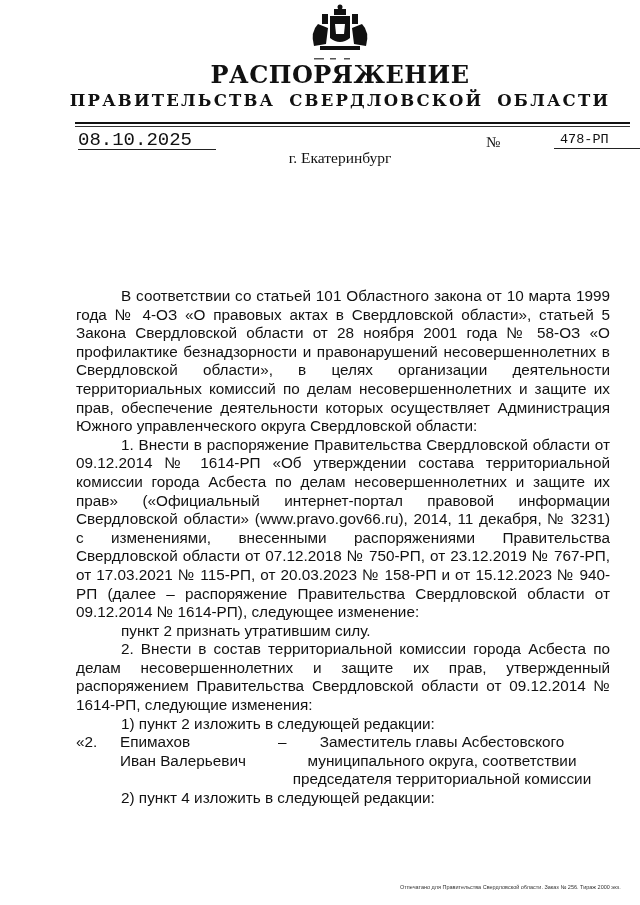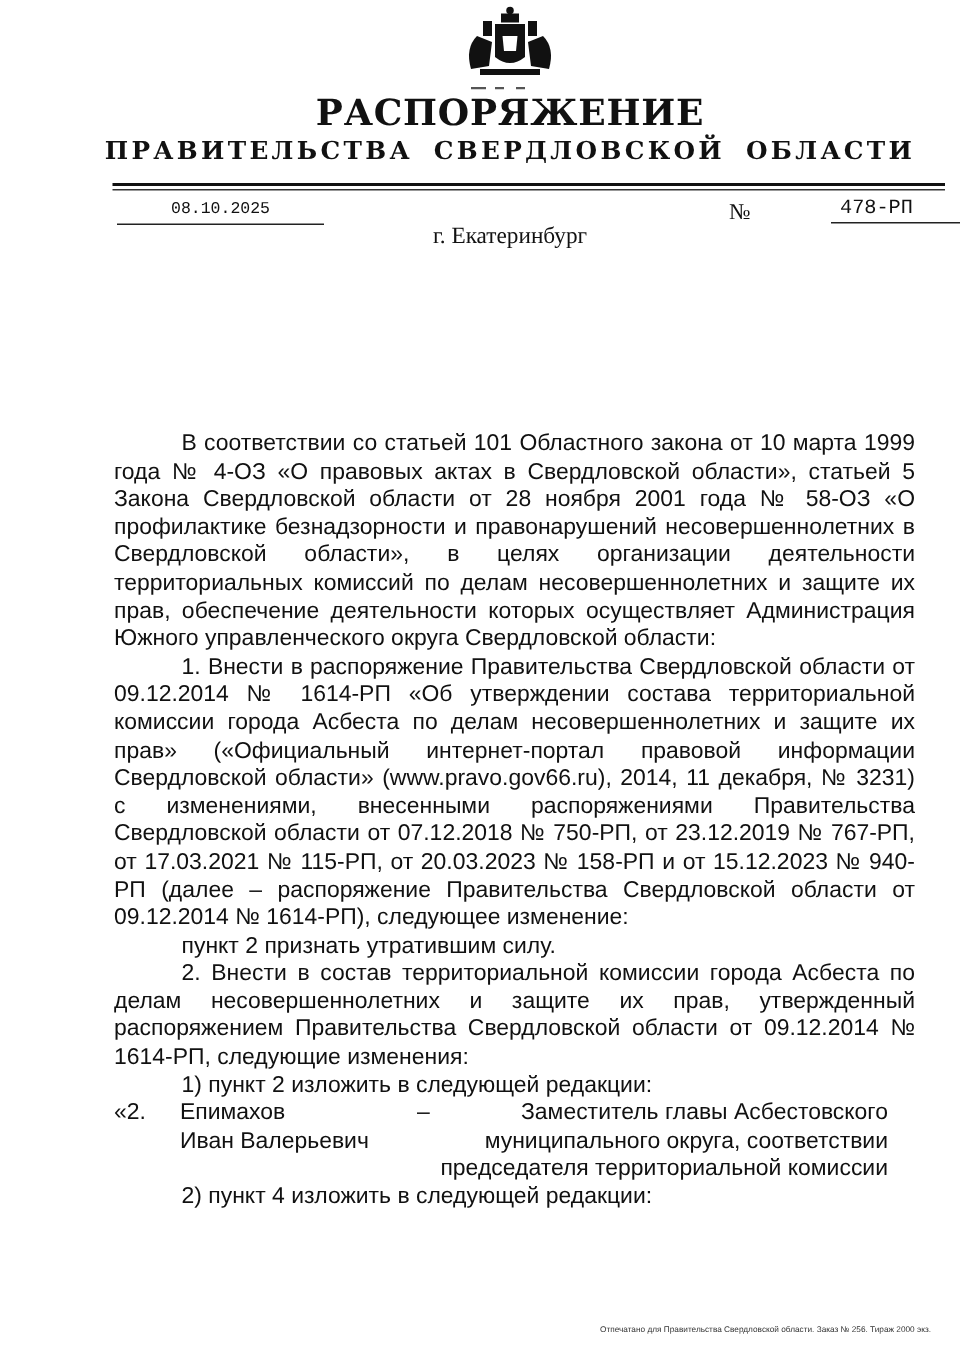--- a/index.html
+++ b/index.html
@@ -11,21 +11,21 @@
       font-family: "DejaVu Serif", serif; font-weight: bold; font-size: 24px; letter-spacing: 0.5px;
     }
     .title-sub {
       position: absolute; left: 0; width: 680px; top: 91px; text-align: center;
       font-family: "DejaVu Serif", serif; font-weight: bold; font-size: 16.5px; letter-spacing: 2.2px; word-spacing: 6px;
     }
     .rule-thick { position: absolute; left: 75px; width: 555px; top: 122px; height: 2px; background: #111; }
     .rule-thin { position: absolute; left: 75px; width: 555px; top: 126px; height: 1px; background: #333; }
     .date-field {
       position: absolute; left: 78px; top: 131px; width: 138px; height: 18px; border-bottom: 1px solid #222;
-      font-family: "Liberation Mono", monospace; font-size: 11px; text-align: center; line-height: 18px;
+      font-family: "Liberation Mono", monospace; font-size: 19px; line-height: 18px;
     }
     .num-label {
       position: absolute; left: 486px; top: 134px; font-family: "Liberation Serif", serif; font-size: 15px;
     }
     .num-field {
       position: absolute; left: 506px; top: 131px; width: 98px; height: 18px; border-bottom: 1px solid #222;
       font-family: "Liberation Mono", monospace; font-size: 13.5px; line-height: 18px; padding-left: 6px; box-sizing: border-box; margin-left: 48px;
     }
     .city {
       position: absolute; left: 0; width: 680px; top: 149px; text-align: center;
@@ -39,21 +39,21 @@
       position: absolute; left: 76px; width: 534px; top: 287px;
       font-family: Liberation Sans, sans-serif; font-size: 15.3px; line-height: 18.6px; text-align: justify;
     }
     .body-text p { margin: 0; }
     .indent { text-indent: 45px; }
     .indent-only { padding-left: 45px; }
     .member-row { display: flex; margin: 0; }
     .member-num { width: 44px; }
     .member-name { width: 158px; }
     .member-dash { width: 14px; }
-    .member-role { width: 300px; text-align: right; }
+    .member-role { width: 300px; text-align: center; }
     .footer-note {
       position: absolute; left: 400px; top: 884px; font-family: "Liberation Sans", sans-serif; font-size: 5.5px; color: #333;
     }
   </style>
 </head>
 <body>
 
 <div class="page">
 
   <svg class="emblem" viewBox="0 0 80 60">

